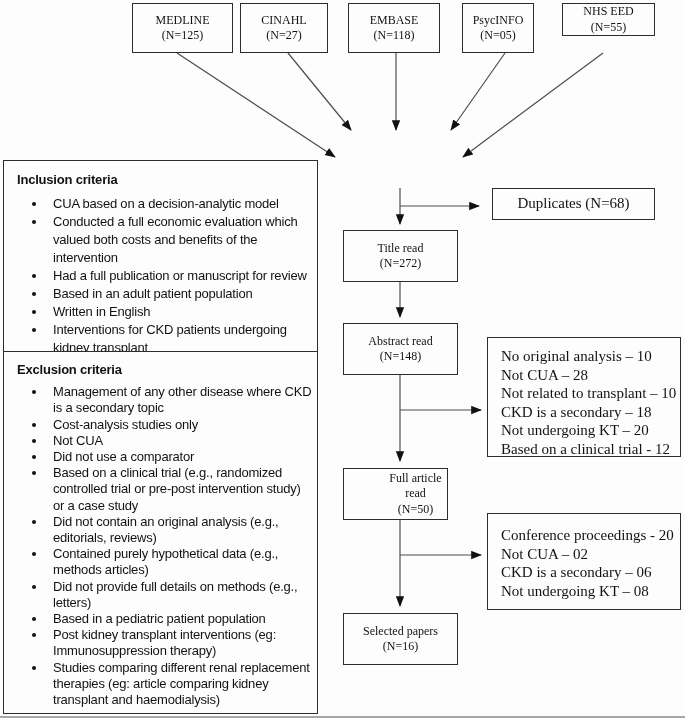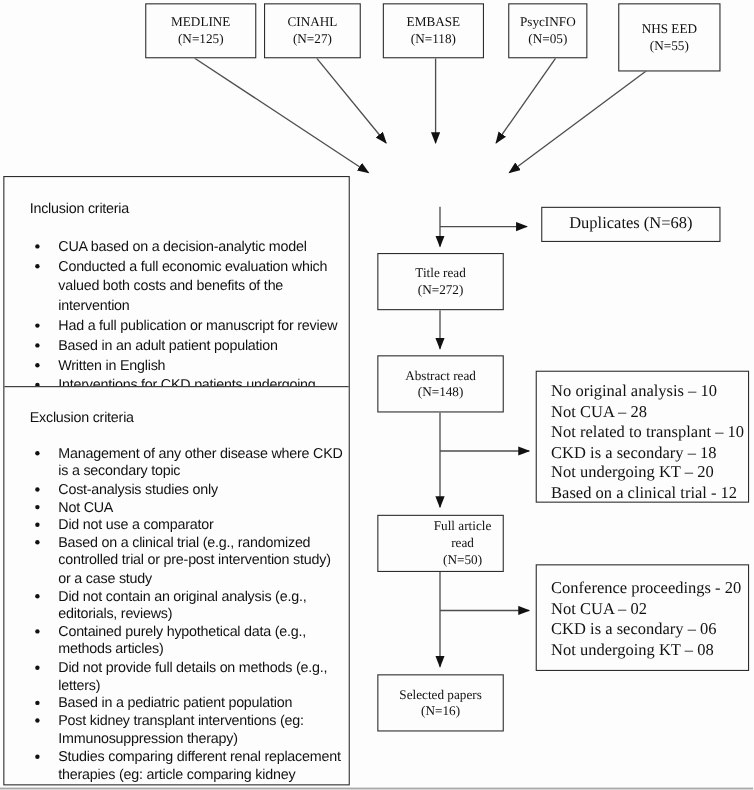--- a/index.html
+++ b/index.html
@@ -20,21 +20,21 @@
   .duplicates { justify-content:center; font-size:15px; }
   .criteria {
     position:absolute; left:3px; top:160px; width:315px; height:554px; box-sizing:border-box;
     border:1.5px solid #2d2d2d; background:#fdfdfd;
     font-family:"Liberation Sans", sans-serif; font-size:13px; color:#121212;
     display:flex; flex-direction:column;
   }
   .crit-section { box-sizing:border-box; padding:4px 4px 0 7px; overflow:hidden; letter-spacing:-0.2px; }
   .crit-inclusion { height:191px; border-bottom:1.5px solid #2d2d2d; line-height:18px; }
   .crit-exclusion { flex:1; line-height:16.2px; }
-  .crit-heading { margin:16px; font-weight:400; font-size:13px; }
+  .crit-heading { margin:6px; font-weight:700; font-size:13px; }
   .crit-list { list-style:disc; margin:2px 0 0 0; padding:0 0 0 36px; }
   .crit-list li { padding-left:6px; }
   .bottom-rule { position:absolute; left:0; top:716px; width:685px; height:1.5px; background:#a8a8a8; }
 </style>
 </head>
 <body>
 
 <div id="figure">
 
   <svg id="arrows" viewBox="0 0 685 718" xmlns="http://www.w3.org/2000/svg">
@@ -68,34 +68,34 @@
     <div>(N=27)</div>
   </div>
   <div class="box" style="left:348px; top:3px; width:92px; height:50px;">
     <div>EMBASE</div>
     <div>(N=118)</div>
   </div>
   <div class="box" style="left:462px; top:3px; width:72px; height:50px;">
     <div>PsycINFO</div>
     <div>(N=05)</div>
   </div>
-  <div class="box" style="left:562px; top:3px; width:93px; height:62px;">
+  <div class="box" style="left:562px; top:3px; width:93px; height:33px;">
     <div>NHS EED</div>
     <div>(N=55)</div>
   </div>
 
   <div class="box" style="left:343px; top:230px; width:115px; height:52px;">
     <div>Title read</div>
     <div>(N=272)</div>
   </div>
   <div class="box" style="left:343px; top:323px; width:115px; height:52px;">
     <div>Abstract read</div>
     <div>(N=148)</div>
   </div>
-  <div class="box" style="left:343px; top:468px; width:115px; height:52px;padding-left:40px;">
+  <div class="box" style="left:343px; top:468px; width:105px; height:52px;padding-left:40px;">
     <div>Full article read</div>
     <div>(N=50)</div>
   </div>
   <div class="box" style="left:343px; top:613px; width:115px; height:52px;">
     <div>Selected papers</div>
     <div>(N=16)</div>
   </div>
 
   <div class="box duplicates" style="left:492px; top:188px; width:163px; height:32px;">
     <div>Duplicates (N=68)</div>

